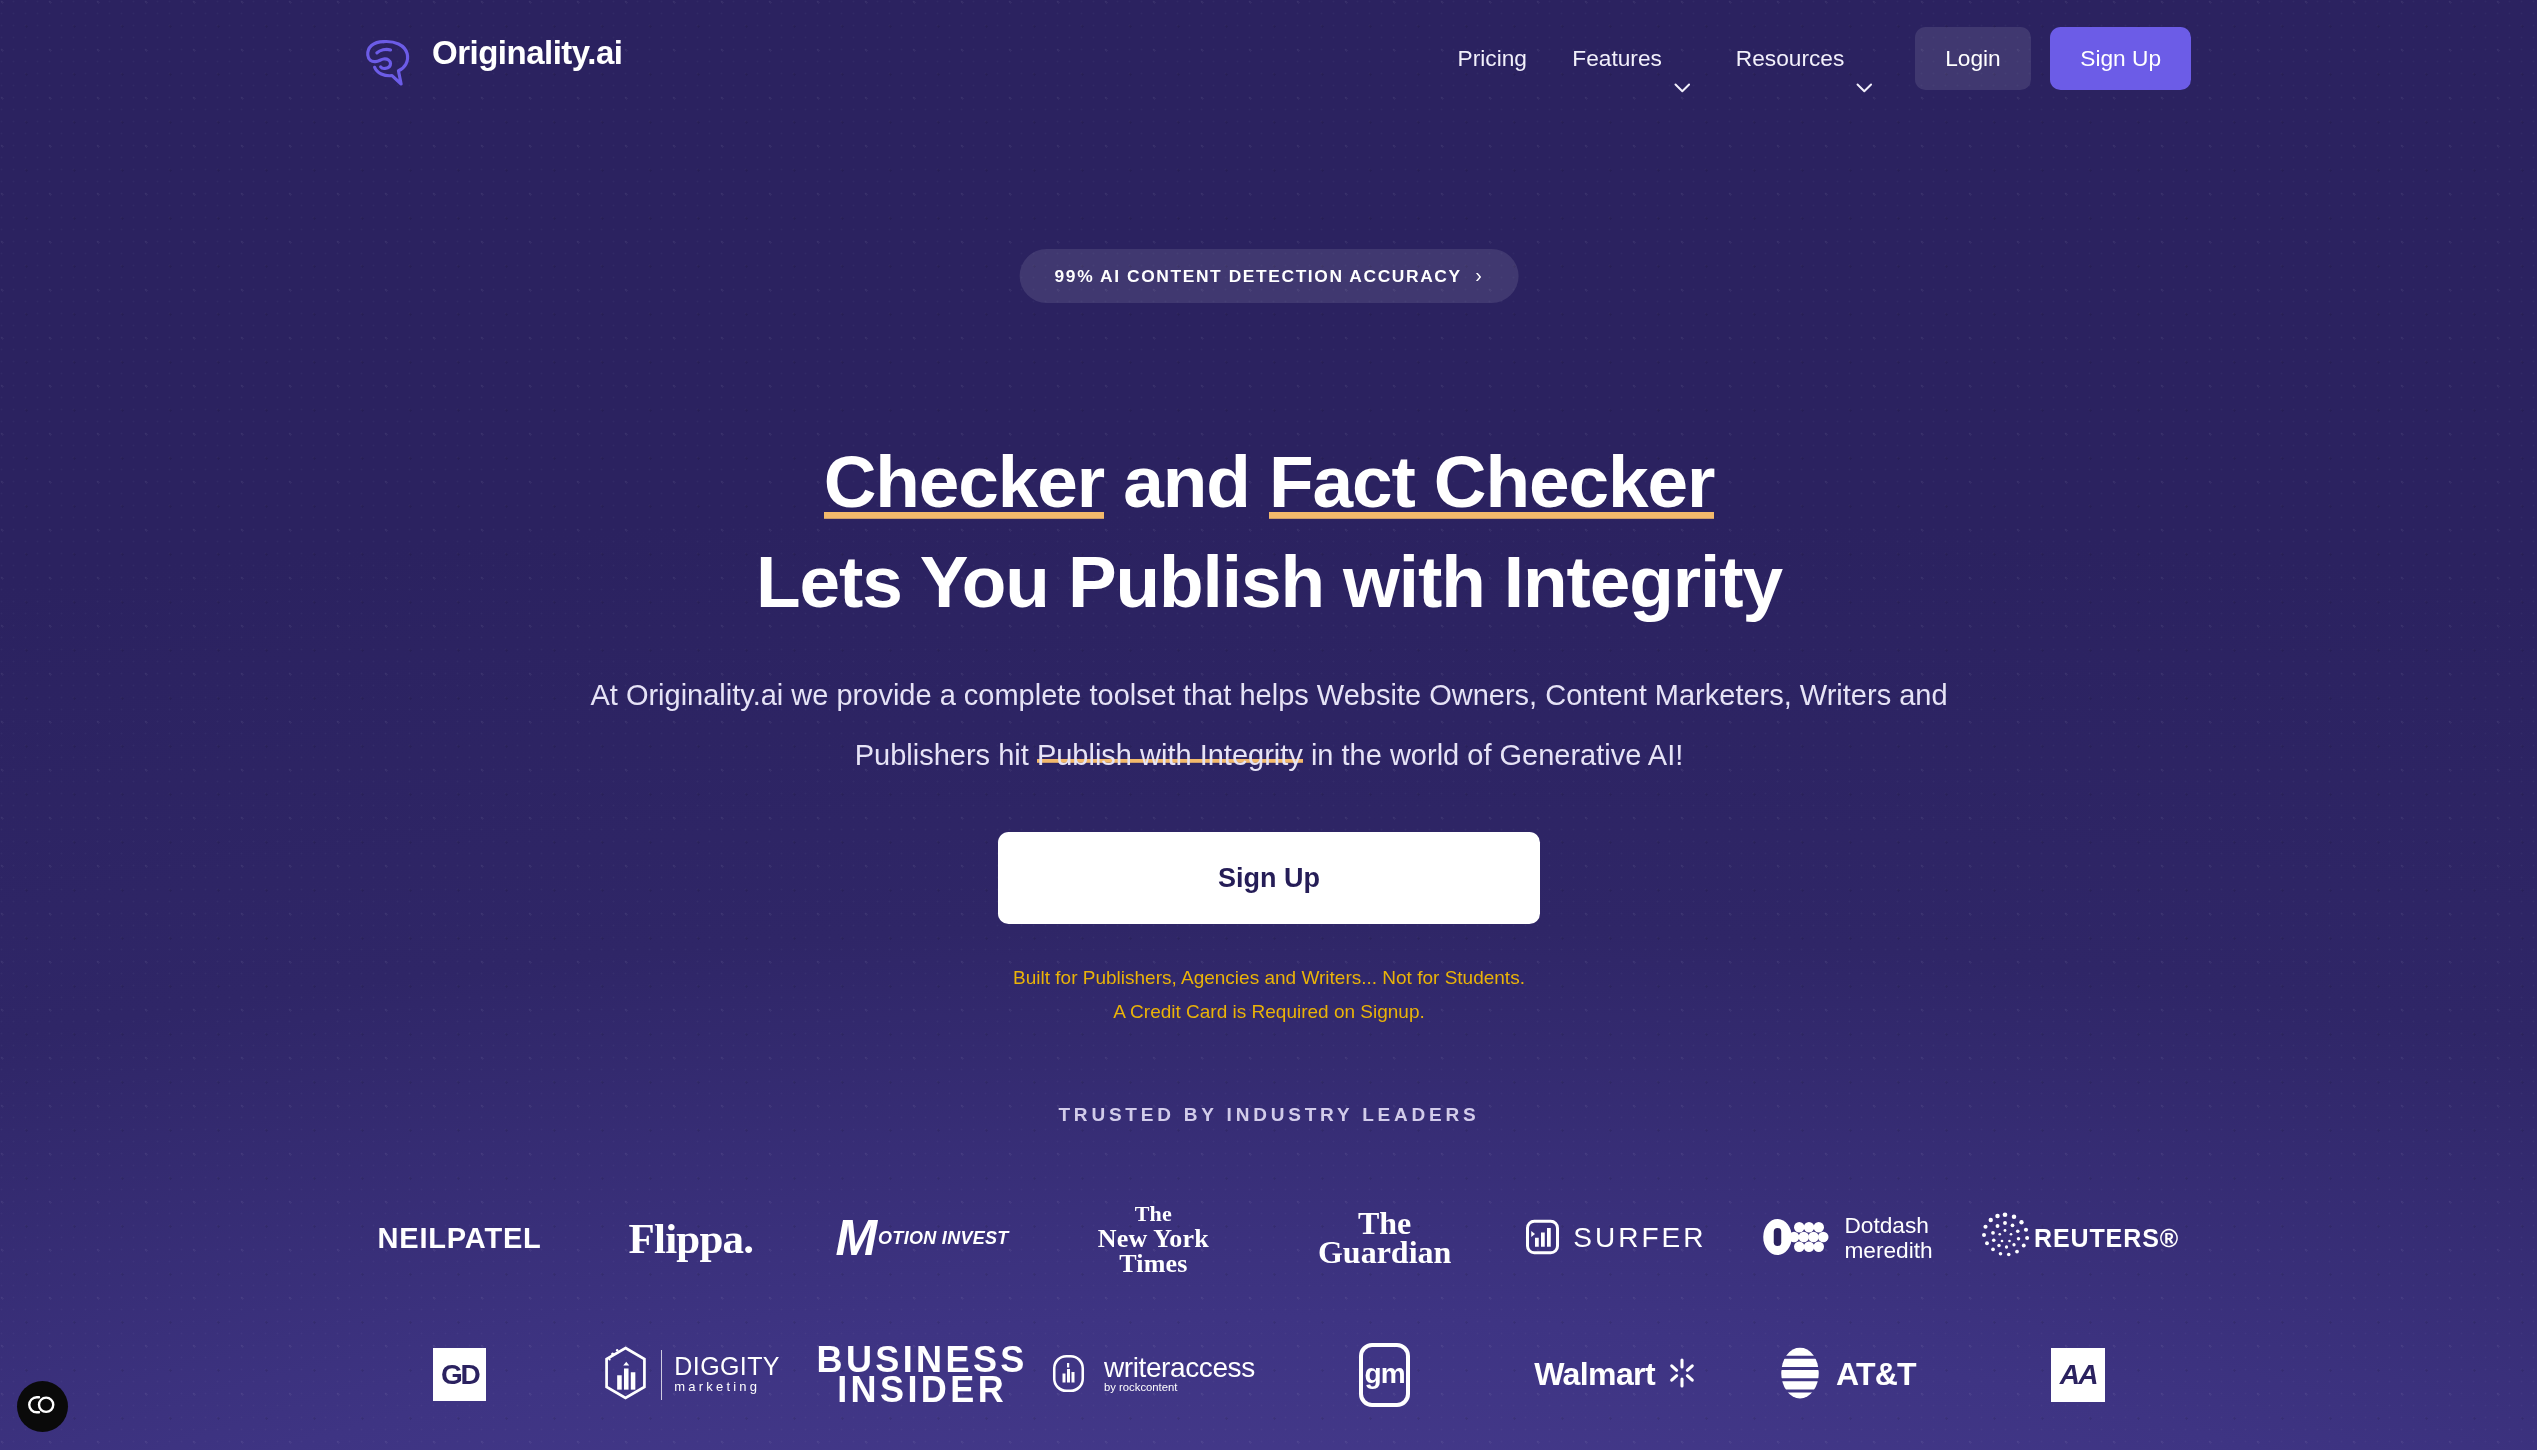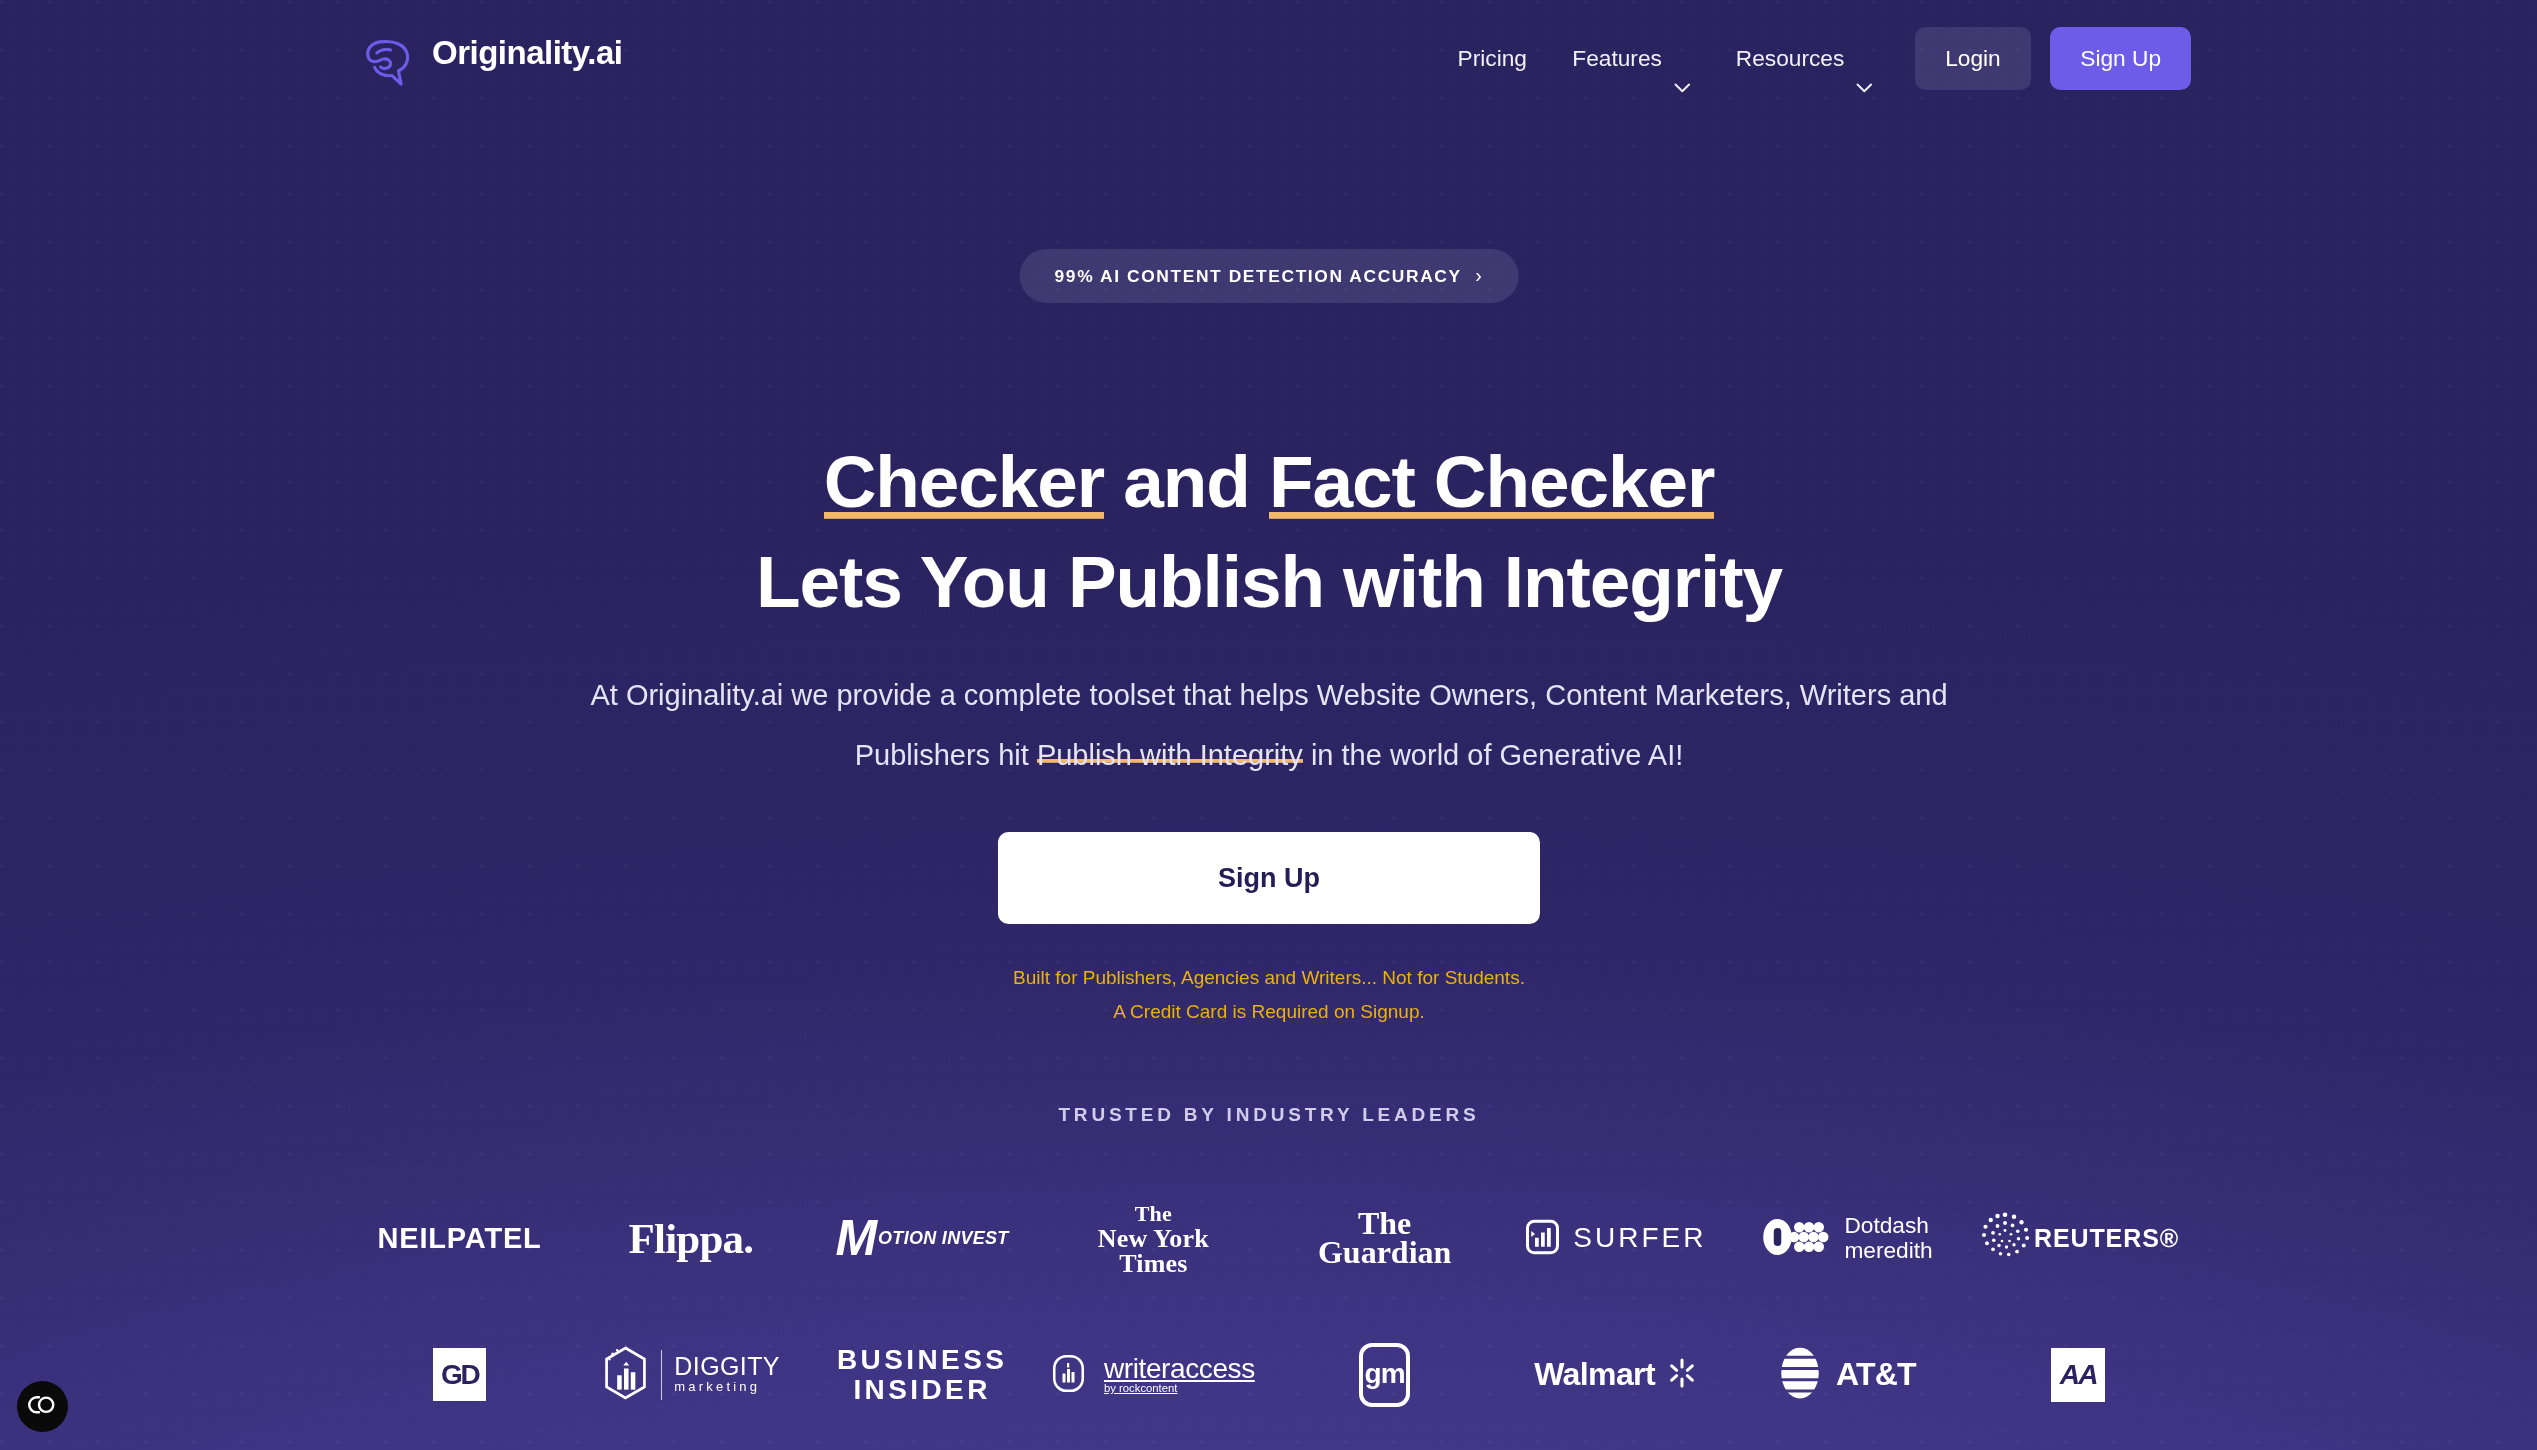--- a/index.html
+++ b/index.html
@@ -131,22 +131,22 @@
   .dotdash { display:flex; align-items:center; gap:9.8px; }
   .dotdash-t { font-size:22.7px; line-height:25px; font-weight:400; }
   .reuters { display:flex; flex-direction:row; align-items:center; gap:2.3px; }
   .reuters-t { font-size:25px; font-weight:700; letter-spacing:0.9px; }
   .gd-box { width:53px; height:53px; background:#fff; display:flex; align-items:center; justify-content:center; }
   .gd-t { color:#2b2260; font-size:28px; font-weight:800; letter-spacing:-2.3px; }
   .diggity { display:flex; align-items:center; gap:12px; }
   .dig-div { width:1.5px; height:50px; background:rgba(255,255,255,.75); }
   .dig-t1 { font-size:25px; font-weight:400; letter-spacing:0.4px; line-height:26px; }
   .dig-t2 { font-size:13px; font-weight:400; letter-spacing:3.2px; line-height:16.6px; }
-  .bi { font-size:28px; font-weight:700; letter-spacing:3.4px; line-height:30px; text-align:center; }
-  .wa { display:flex; align-items:center; gap:19px;text-decoration:underline; }
+  .bi { font-size:36px; font-weight:700; letter-spacing:3.4px; line-height:30px; text-align:center; }
+  .wa { display:flex; gap:19px; }
   .wa-t1 { font-size:28px; font-weight:400; letter-spacing:-0.4px; line-height:27px; }
   .wa-t2 { font-size:11.3px; font-weight:400; letter-spacing:0px; }
   .gm-box { width:51px; height:64px; border:4.5px solid #fff; border-radius:13px; display:flex; align-items:center; justify-content:center; }
   .gm-t { font-size:28px; font-weight:700; line-height:.82; letter-spacing:-0.8px; }
   .walmart { display:flex; align-items:center; gap:10.6px; }
   .walmart-t { font-size:32px; font-weight:700; letter-spacing:-0.6px; }
   .att { display:flex; align-items:center; gap:13.6px; }
   .att-t { font-size:32px; font-weight:700; letter-spacing:-0.8px; }
   .aa-box { width:54px; height:54px; background:#fff; display:flex; align-items:center; justify-content:center; }
   .aa-t { color:#2b2260; font-size:28px; font-weight:800; font-style:italic; letter-spacing:-1.5px; }

